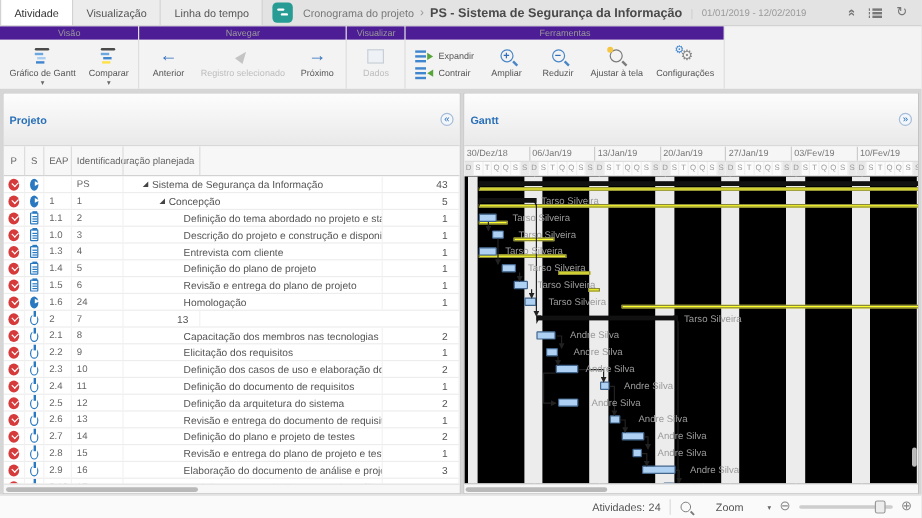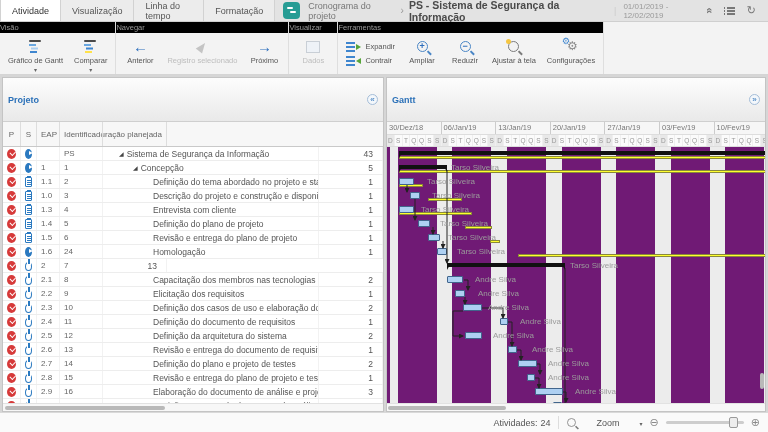--- a/index.html
+++ b/index.html
@@ -23,21 +23,21 @@
   .top-icons{margin-left:auto;display:flex;gap:12px;align-items:center;padding-right:12px;color:#777}
   .ti{cursor:pointer;font-size:11px;line-height:1}
   .ti-collapse{display:inline-block;transform:rotate(90deg);font-weight:bold}
   .ti-list{position:relative;width:11px;height:9px}
   .ti-list::before{content:"";position:absolute;left:3px;top:1px;width:8px;height:1.5px;background:#777;box-shadow:0 3px 0 #777,0 6px 0 #777}
   .ti-list::after{content:"";position:absolute;left:0;top:1px;width:1.5px;height:1.5px;background:#777;box-shadow:0 3px 0 #777,0 6px 0 #777}
 
   
   .ribbon{height:53px;background:#f3f3f3;border-bottom:1px solid #d5d5d5;display:flex}
   .rgroup{display:flex;flex-direction:column;border-right:1px solid #dedede}
-  .rgroup-label{height:11px;line-height:11px;font-size:7.5px;color:#9a9a9a;background:#000000}
+  .rgroup-label{height:11px;line-height:11px;text-align:center;font-size:7.5px;color:#9a9a9a;background:#4c1d95}
   .rgroup-body{flex:1;display:flex;align-items:stretch;padding:2px 3px;gap:1px}
   .rbtn{display:flex;flex-direction:column;align-items:center;justify-content:flex-start;padding:3px 5px 0;min-width:42px;color:#555;font-size:7.5px;text-align:center;cursor:pointer;line-height:1.15}
   .rbtn.disabled{color:#bdbdbd;cursor:default}
   .ric{height:17px;width:18px;display:flex;align-items:center;justify-content:center;margin-bottom:2px;position:relative}
   .caret{font-size:6px;color:#666;margin-top:1px}
   .rstack{display:flex;flex-direction:column;justify-content:center;gap:4px;padding:0 5px}
   .rsmall{display:flex;align-items:center;gap:4px;font-size:7.5px;color:#555;cursor:pointer}
 
   .ic-gantt,.ic-compare{position:relative;width:15px;height:14px}
   .ic-gantt::before,.ic-compare::before{content:"";position:absolute;top:0;left:1px;width:12px;height:2.5px;background:#4a4a4a;border-radius:1px}
@@ -92,21 +92,21 @@
   .si-clip::after{content:"";position:absolute;left:1px;top:2px;width:4px;height:1px;background:#2a79c0;box-shadow:0 2px 0 #2a79c0,0 4px 0 #2a79c0}
   .si-power{width:9px;height:9px;border:1.5px solid #2a79c0;border-radius:50%;position:relative;margin-top:2px}
   .si-power::before{content:"";position:absolute;left:50%;top:-4px;transform:translateX(-50%);width:2px;height:5px;background:#2a79c0;box-shadow:0 0 0 1px #fff}
 
   
   .gweeks{display:flex;flex:0 0 13px;background:#f6f6f6;border-bottom:1px solid #ddd;overflow:hidden}
   .gweek{flex:0 0 54.6px;border-right:1px solid #ccc;font-size:7.5px;color:#777;padding-left:2px;line-height:12px;white-space:nowrap;overflow:hidden}
   .gdays{display:flex;flex:0 0 12px;background:#fbfbfb;border-bottom:1px solid #ddd;overflow:hidden}
   .gday{flex:0 0 7.8px;font-size:6.5px;color:#999;text-align:center;line-height:11px;border-right:1px solid #efefef}
   .gday.we{background:#e8e8e8}
-  .gbody{flex:1;position:relative;overflow:hidden;background:#701a75}
+  .gbody{flex:1;position:relative;overflow:hidden;background:#000000}
   .wkband{position:absolute;top:0;bottom:0;background:#ececec}
   .weekline{position:absolute;top:0;bottom:0;width:1px;background:#f0f0f0}
   .gbar-task{position:absolute;height:7px;background:#aed0f2;border:1px solid #41658c;border-radius:1px}
   .gbar-sum{position:absolute;height:4px;background:#111}
   .gbar-sum::before{content:"";position:absolute;left:0;top:0;width:0;height:0;border-top:7px solid #111;border-right:4px solid transparent}
   .gbar-sum::after{content:"";position:absolute;right:0;top:0;width:0;height:0;border-top:7px solid #111;border-left:4px solid transparent}
   .gbar-base{position:absolute;height:3px;background:#ffff2e;border:1px solid #8a8a3a}
   .glabel{position:absolute;font-size:8px;color:#9b9b9b;white-space:nowrap;line-height:10px}
   .gconn{position:absolute;left:0;top:0;pointer-events:none}
   .vthumb{position:absolute;right:1px;width:4px;border-radius:2px;background:#b9b9b9;cursor:pointer}
@@ -125,21 +125,20 @@
 </head>
 <body>
 
 <div class="app">
 
   <div class="tabbar">
     <div id="tabs" style="display:flex">
         <div class="tab active">Atividade</div>
         <div class="tab">Visualização</div>
         <div class="tab">Linha do tempo</div>
-        <div class="tab">Formatação</div>
       </div>
     <span class="logo"></span>
     <div class="crumb">
       <span class="crumb-section">Cronograma do projeto</span>
       <span class="crumb-sep">›</span>
       <span class="crumb-title">PS - Sistema de Segurança da Informação</span>
       <span class="crumb-div">|</span>
       <span class="crumb-dates">01/01/2019 - 12/02/2019</span>
     </div>
     <div class="top-icons" id="top-icons">

